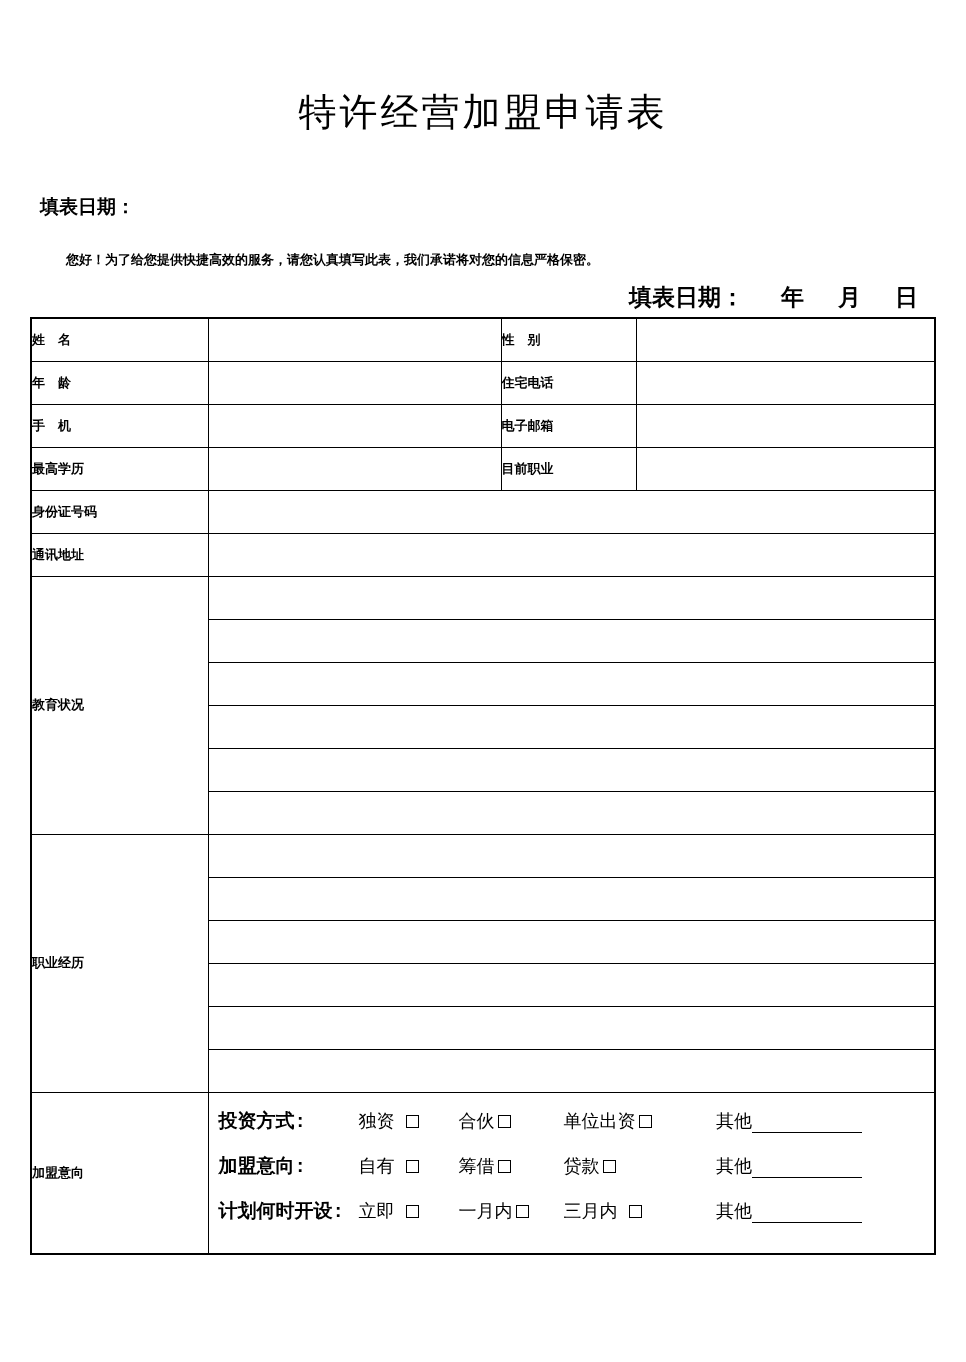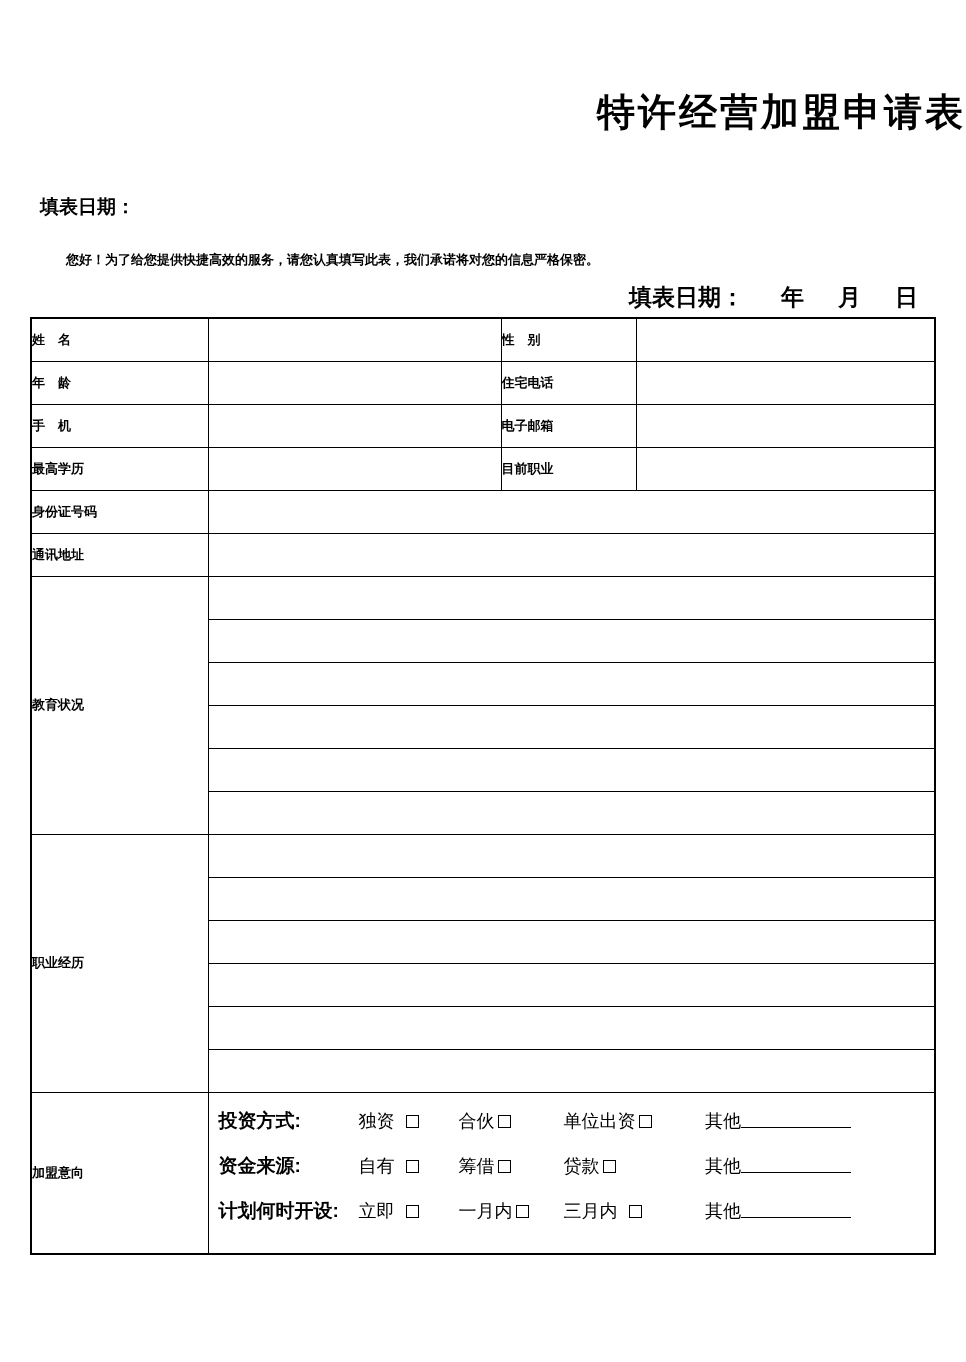--- a/index.html
+++ b/index.html
@@ -8,23 +8,23 @@
     width: 966px;
     height: 1362px;
     font-family: "Liberation Sans", "DejaVu Sans", sans-serif;
     color: #000;
     position: relative;
     overflow: hidden;
   }
   .page { width: 966px; height: 1362px; padding-top: 90px; }
 
   .doc-title {
-    text-align: right;
+    text-align: center;
     font-family: "Liberation Serif", "DejaVu Serif", serif;
-    font-weight: 700;
+    font-weight: 400;
     font-size: 38px;
     letter-spacing: 3px;
     line-height: 44px;
   }
 
   .greeting {
     margin: 60px 40px 0 40px;
     font-size: 19px;
     font-weight: 600;
   }
@@ -66,21 +66,21 @@
   tr.r { height: 43px; }
   tr.sub { height: 43px; }
   tr.intent-row { height: 162px; }
 
   td.lbl {
     vertical-align: middle;
     font-size: 13px;
     font-weight: 700;
   }
 
-  td.intent-cell { vertical-align: top; padding: 6px 11px 0 10px; }
+  td.intent-cell { vertical-align: top; padding: 6px 0 0 10px; font-family: Liberation Mono, monospace; }
   .intent-line {
     display: flex;
     align-items: center;
     height: 45px;
     font-size: 18px;
   }
   .intent-label {
     flex: 0 0 140px;
     font-size: 19px;
     font-weight: 700;
@@ -94,21 +94,21 @@
     border: 1.5px solid #000;
     display: inline-block;
     margin-left: 3px;
     flex: none;
   }
   .checkbox.sp { margin-left: 11px; }
   .other {
     margin-left: auto;
     margin-right: 72px;
     display: inline-flex;
-    align-items: center;
+    align-items: flex-end;
   }
   .fill-line {
     display: inline-block;
     width: 110px;
     height: 14px;
     border-bottom: 1.5px solid #000;
   }
 </style>
 </head>
 <body>
@@ -233,21 +233,21 @@
             <span>单位出资</span>
             <span class="checkbox"></span>
           </span>
           <span class="other">
             <span>其他</span>
             <span class="fill-line"></span>
           </span>
         </div>
 
         <div class="intent-line">
-          <span class="intent-label">资金来源:</span>
+          <span class="intent-label">加盟意向:</span>
           <span class="opt w1">
             <span>自有</span>
             <span class="checkbox sp"></span>
           </span>
           <span class="opt w2">
             <span>筹借</span>
             <span class="checkbox"></span>
           </span>
           <span class="opt w3">
             <span>贷款</span>

